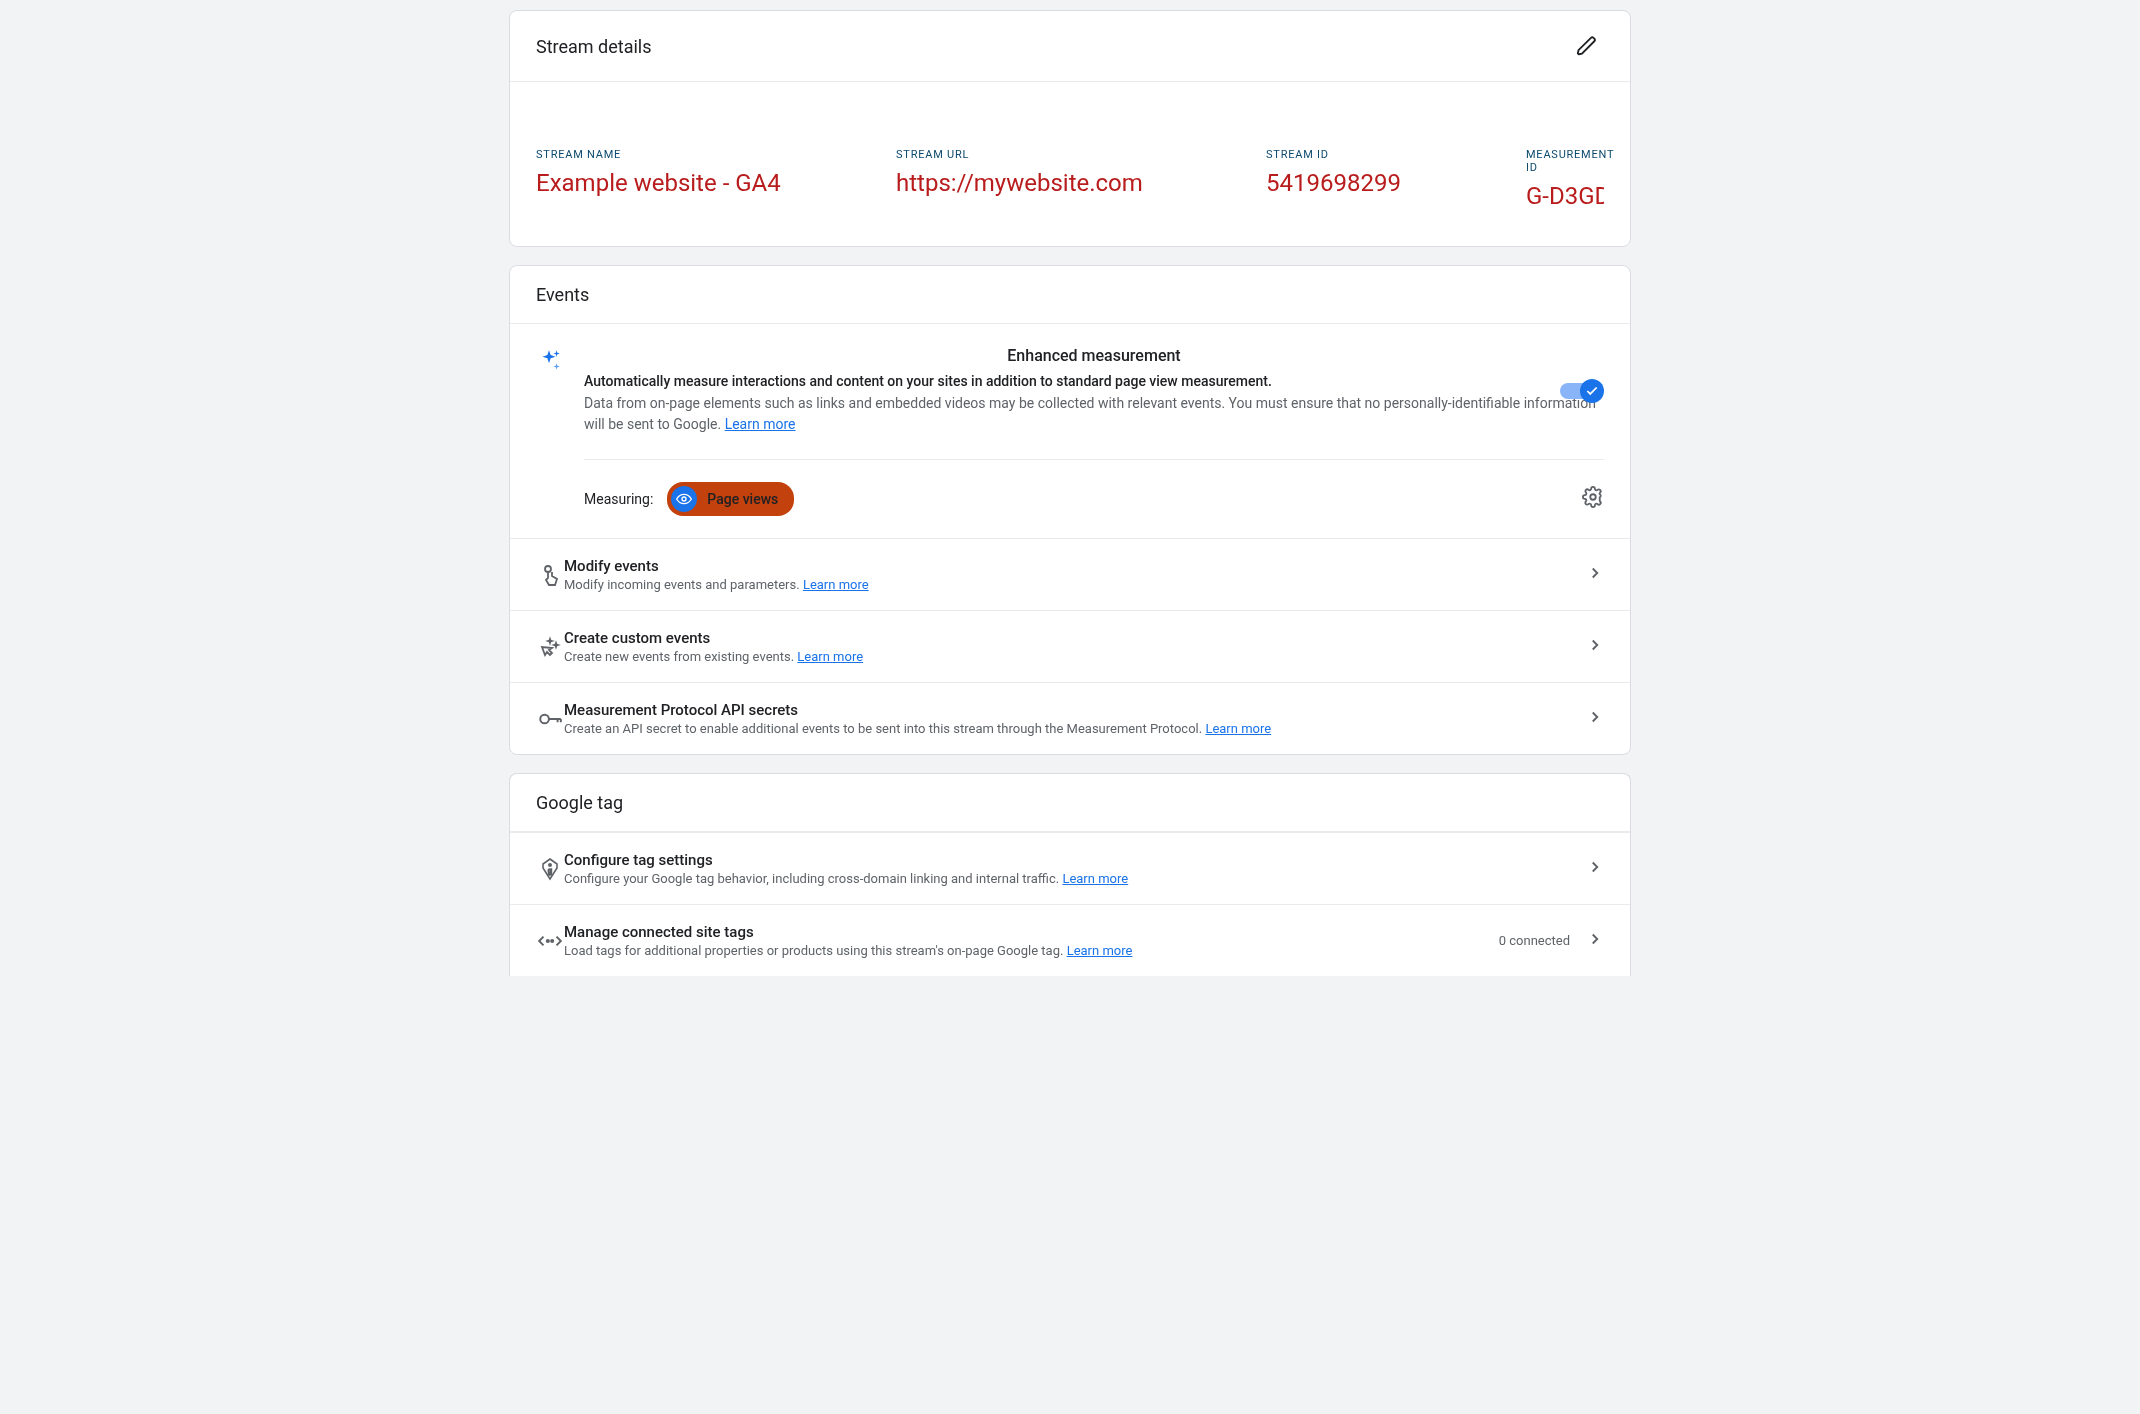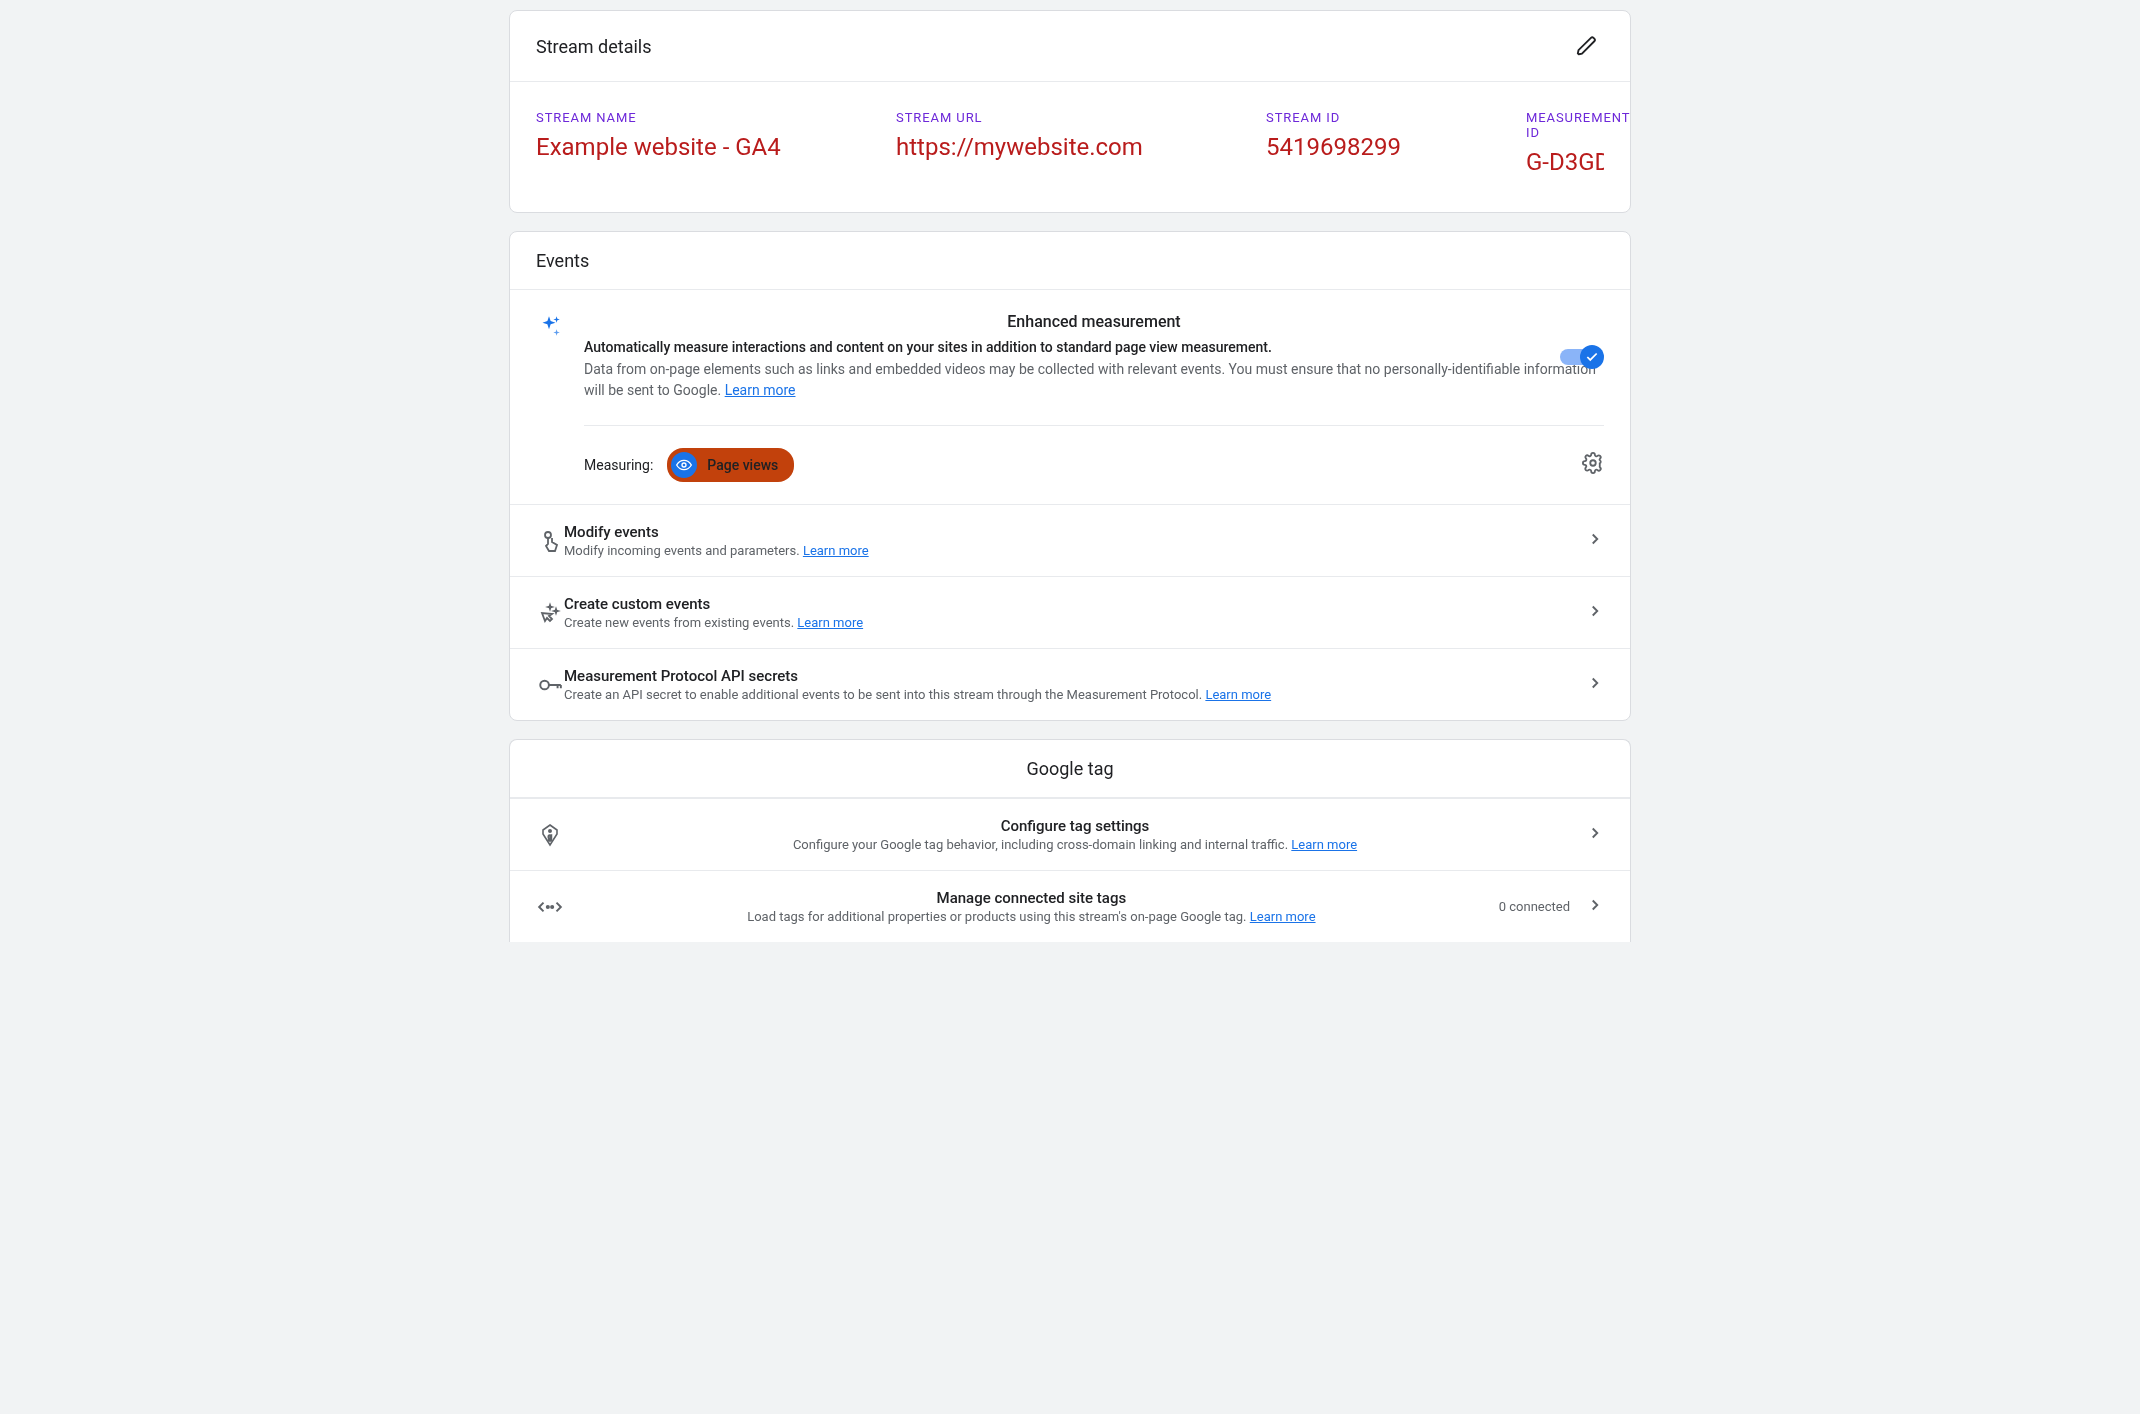--- a/index.html
+++ b/index.html
@@ -2,21 +2,21 @@
 <html><head>
 <meta charset="utf-8">
 <style>
   html,body{margin:0;padding:0;background:#f1f3f4;font-family:Roboto,Arial,Helvetica,sans-serif;color:#202124;}
   .page{width:1122px;margin:0 auto;padding-top:10px;}
   .card{background:#fff;border:1px solid #dadce0;border-radius:8px;margin-bottom:18px;overflow:hidden;}
   .card-header{display:flex;align-items:center;justify-content:space-between;padding:18px 26px;border-bottom:1px solid #e8eaed;}
   .card-header-title{font-size:18px;color:#202124;font-weight:400;}
   .stream-grid{display:flex;padding:28px 26px 36px 26px;gap:60px;}
   .stream-col{flex:1;min-width:0;}
-  .stream-label{font-size:13px;letter-spacing:0.07em;color:#6d28d9;margin-bottom:8px;text-transform:uppercase;}
+  .stream-label{font-size:11px;letter-spacing:0.07em;color:#0c4a6e;margin-bottom:8px;text-transform:uppercase;margin-top:38px;}
   .stream-value{font-size:24px;color:#b91c1c;display:flex;align-items:center;gap:10px;overflow:hidden;white-space:nowrap;}
   .icon-btn{background:none;border:none;padding:6px;cursor:pointer;color:#5f6368;display:inline-flex;align-items:center;justify-content:center;border-radius:50%;}
   .section-header{padding:18px 26px;border-bottom:1px solid #e8eaed;}
   .section-title{font-size:18px;color:#202124;font-weight:400;}
   .enh-wrap{padding:22px 26px 0 26px;position:relative;}
   .enh-row{display:flex;align-items:flex-start;gap:20px;}
   .enh-icon{flex:0 0 28px;color:#1a73e8;margin-top:2px;}
   .enh-body{flex:1;}
   .enh-title{font-size:16px;font-weight:500;margin-bottom:8px;text-align:center;}
   .enh-lead{font-size:14px;font-weight:500;color:#202124;margin-bottom:4px;}
@@ -206,21 +206,21 @@
           <polygon points="0,18 40,8 40,0 70,22 40,44 40,36 0,26" fill="#e53935"></polygon>
         </svg>
     </div>
     <div class="arrow" style="top:180px;right:-70px;">
       <svg width="70" height="60" viewBox="0 0 70 60">
           <polygon points="0,18 40,8 40,0 70,22 40,44 40,36 0,26" fill="#e53935"></polygon>
         </svg>
     </div>
   </div>
 
-  <div class="card" style="margin-bottom:4px;border-bottom-left-radius:0;border-bottom-right-radius:0;border-bottom:none;text-align:center;">
+  <div class="card" style="margin-bottom:4px;border-bottom-left-radius:0;border-bottom-right-radius:0;border-bottom:none;">
     <div class="section-header">
       <span class="section-title">Google tag</span>
     </div>
 
     <div class="list-row">
       <div class="list-icon">
         <svg width="24" height="24" viewBox="0 0 24 24" fill="none" stroke="#5f6368" stroke-width="1.6">
             <path d="M12 2l7 5v4l-7 11-7-11V7z"></path>
             <circle cx="12" cy="8" r="1.2" fill="#5f6368"></circle>
             <text x="12" y="16" font-size="7" text-anchor="middle" fill="#5f6368" font-family="Arial">g</text>

